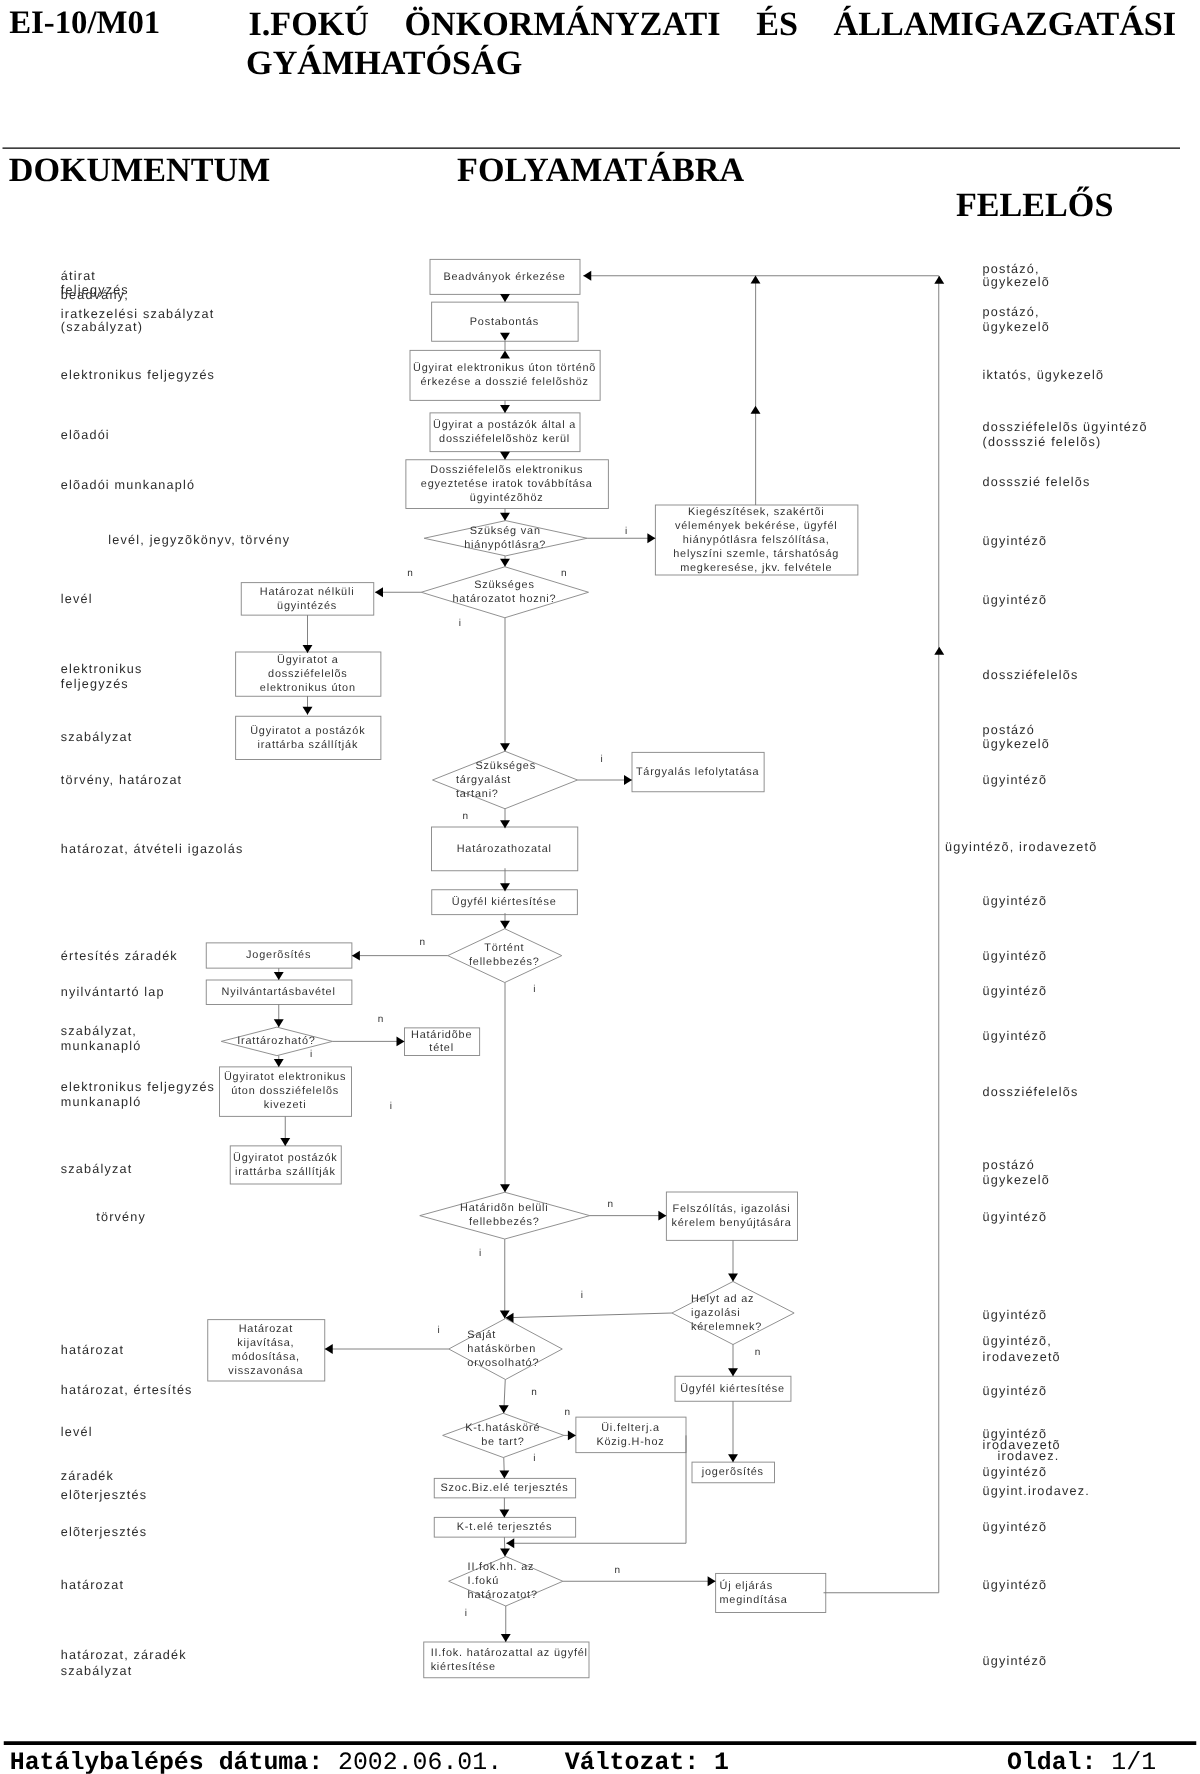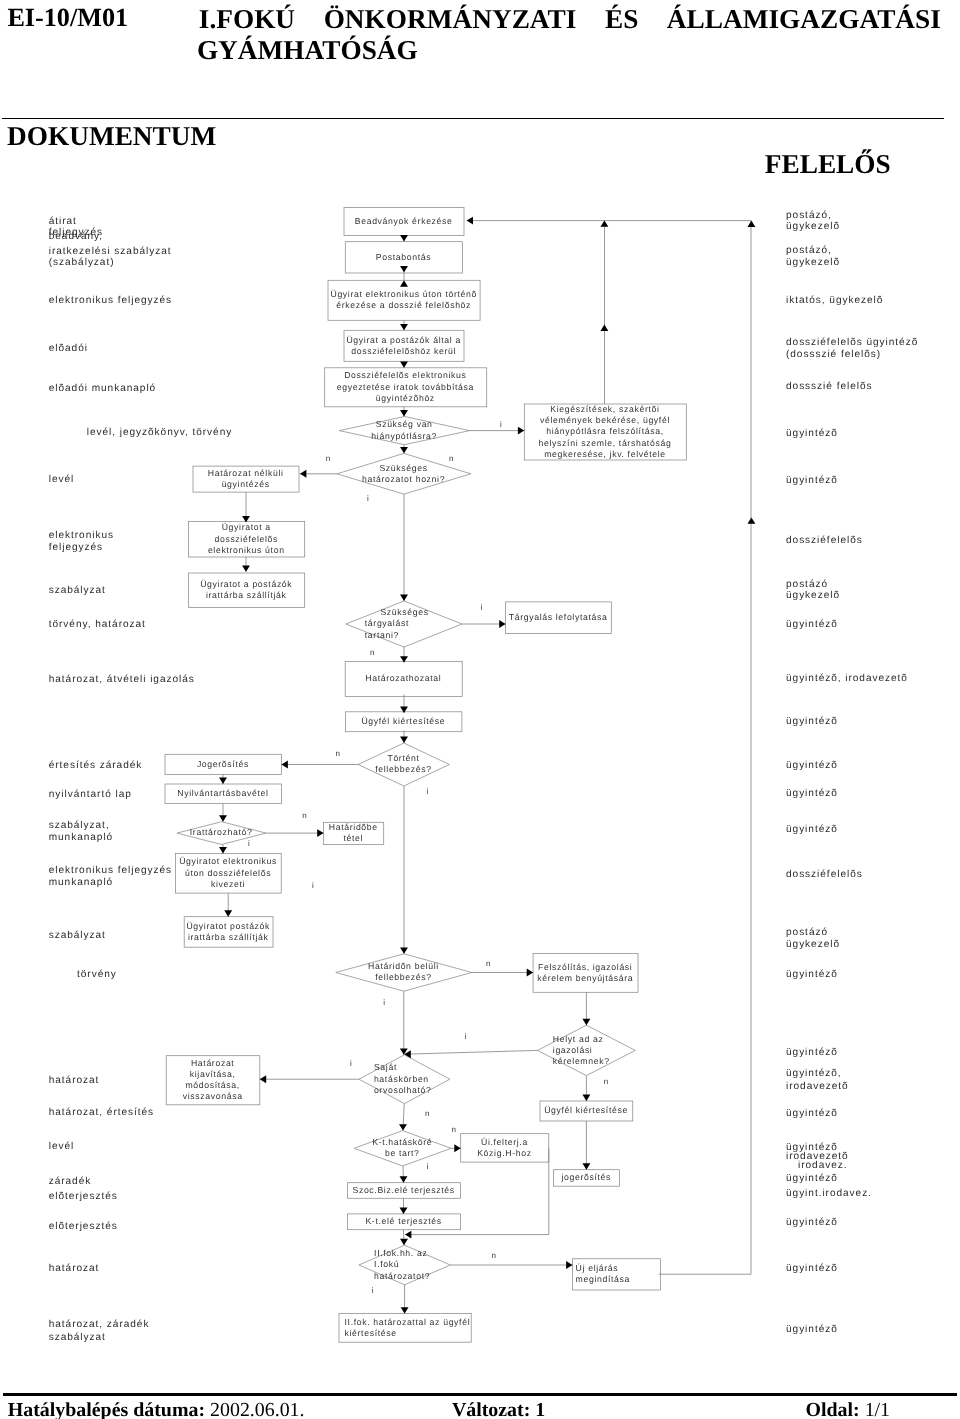--- a/index.html
+++ b/index.html
@@ -16,21 +16,21 @@
   .hdr-title .l2{display:block;}
   .hdr-rule{position:absolute;left:2.2px;top:117.5px;width:941.5px;height:1.6px;background:#000;}
   .hdr-cols{position:absolute;left:0;top:122px;width:960px;height:34px;}
   .hdr-col{position:absolute;font-family:"Liberation Serif",serif;font-weight:bold;font-size:27.3px;line-height:28px;color:#000;}
   .hc1{left:7px;}
   .hc2{left:365.7px;}
   .hc3{left:764.8px;margin-top:28px;}
 
   
   .ftr-rule{position:absolute;left:2.9px;top:1393px;width:954px;height:2.9px;background:#000;}
-  .ftr{position:absolute;top:1399.5px;font-family:Liberation Serif, serif;font-size:19.9px;line-height:20px;color:#000;white-space:nowrap;}
+  .ftr{position:absolute;top:1399.5px;font-family:Liberation Mono, monospace;font-size:19.9px;line-height:20px;color:#000;white-space:nowrap;}
   .ftr b{font-weight:bold;}
   .f1{left:7.8px;}
   .f2{left:451.9px;text-align:right;}
   .f3{left:805.5px;}
 
   
   .col-txt{font-family:"Liberation Sans",sans-serif;font-size:10.1px;letter-spacing:0.95px;color:#2b2b2b;}
   .col-txt .cl{position:absolute;white-space:nowrap;line-height:11px;}
 
   svg.flow{position:absolute;left:0;top:0;width:960px;height:1419px;}
@@ -46,20 +46,21 @@
 
   <div class="hdr">
     <div class="hdr-code">EI-10/M01</div>
     <div class="hdr-title">
       <span class="l1">I.FOKÚ ÖNKORMÁNYZATI ÉS ÁLLAMIGAZGATÁSI</span>
       <span class="l2">GYÁMHATÓSÁG</span>
     </div>
     <div class="hdr-rule"></div>
     <div class="hdr-cols">
       <div class="hdr-col hc1">DOKUMENTUM</div>
+      <div class="hdr-col hc2">FOLYAMATÁBRA</div>
       <div class="hdr-col hc3">FELELŐS</div>
     </div>
   </div>
 
   <svg class="flow" viewBox="0 0 960 1419" id="flowsvg">
       <g>
         <rect x="344" y="207.5" width="120" height="28" class="box"></rect>
         <text x="403.67" y="223.8" text-anchor="middle">Beadványok érkezése</text>
       </g>
       <g>
@@ -532,21 +533,21 @@
         <div class="cl" style="left: 786px; top: 534.9px;">dossziéfelelõs</div>
       </div>
       <div class="col-txt rc">
         <div class="cl" style="left: 786px; top: 578.7px;">postázó</div>
         <div class="cl" style="left: 786px; top: 590.1px;">ügykezelõ</div>
       </div>
       <div class="col-txt rc">
         <div class="cl" style="left: 786px; top: 619.2px;">ügyintézõ</div>
       </div>
       <div class="col-txt rc">
-        <div class="cl" style="left: 786px; top: 672.9px;">ügyintézõ, irodavezetõ</div>
+        <div class="cl" style="left: 756px; top: 672.9px;">ügyintézõ, irodavezetõ</div>
       </div>
       <div class="col-txt rc">
         <div class="cl" style="left: 786px; top: 716.2px;">ügyintézõ</div>
       </div>
       <div class="col-txt rc">
         <div class="cl" style="left: 786px; top: 759.6px;">ügyintézõ</div>
       </div>
       <div class="col-txt rc">
         <div class="cl" style="left: 786px; top: 788.1px;">ügyintézõ</div>
       </div>

